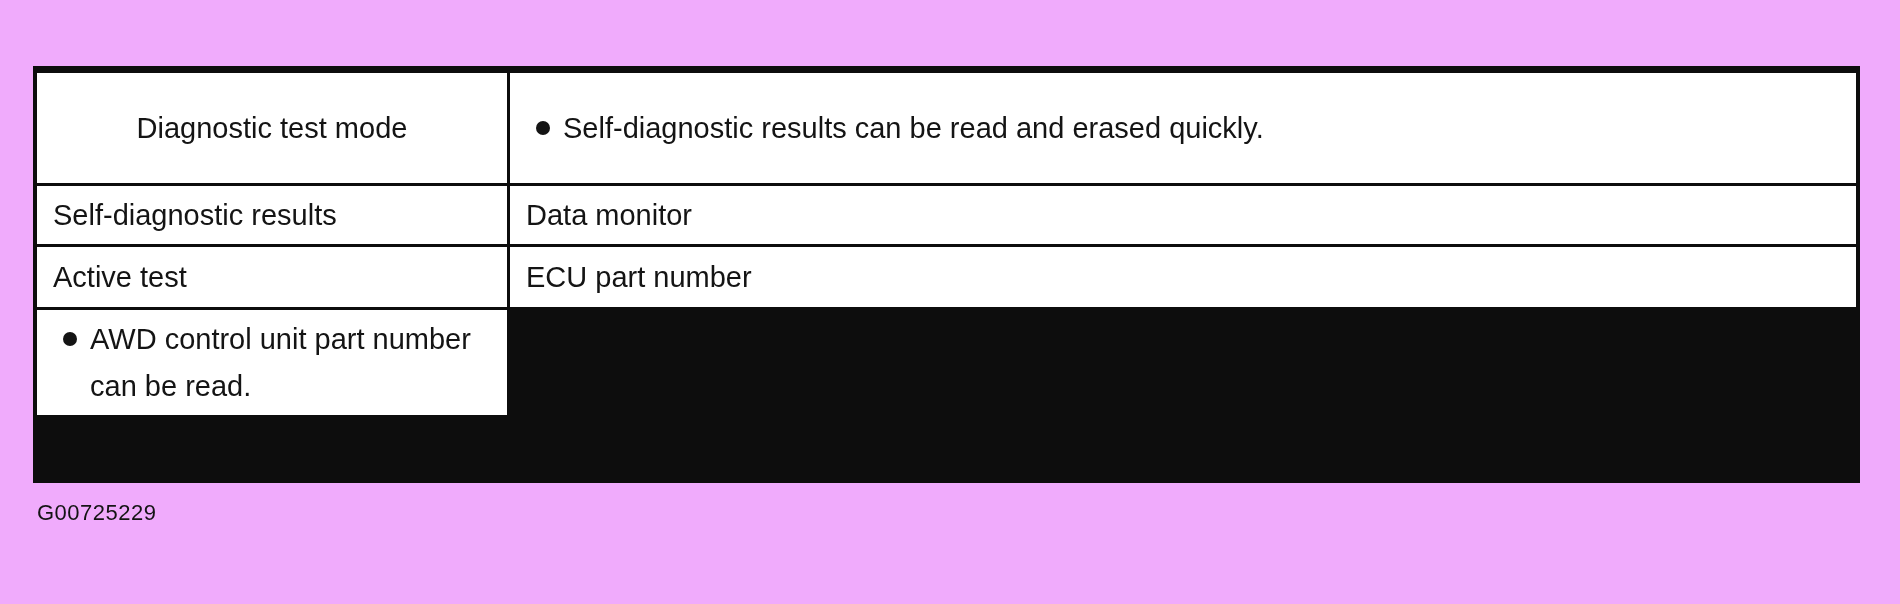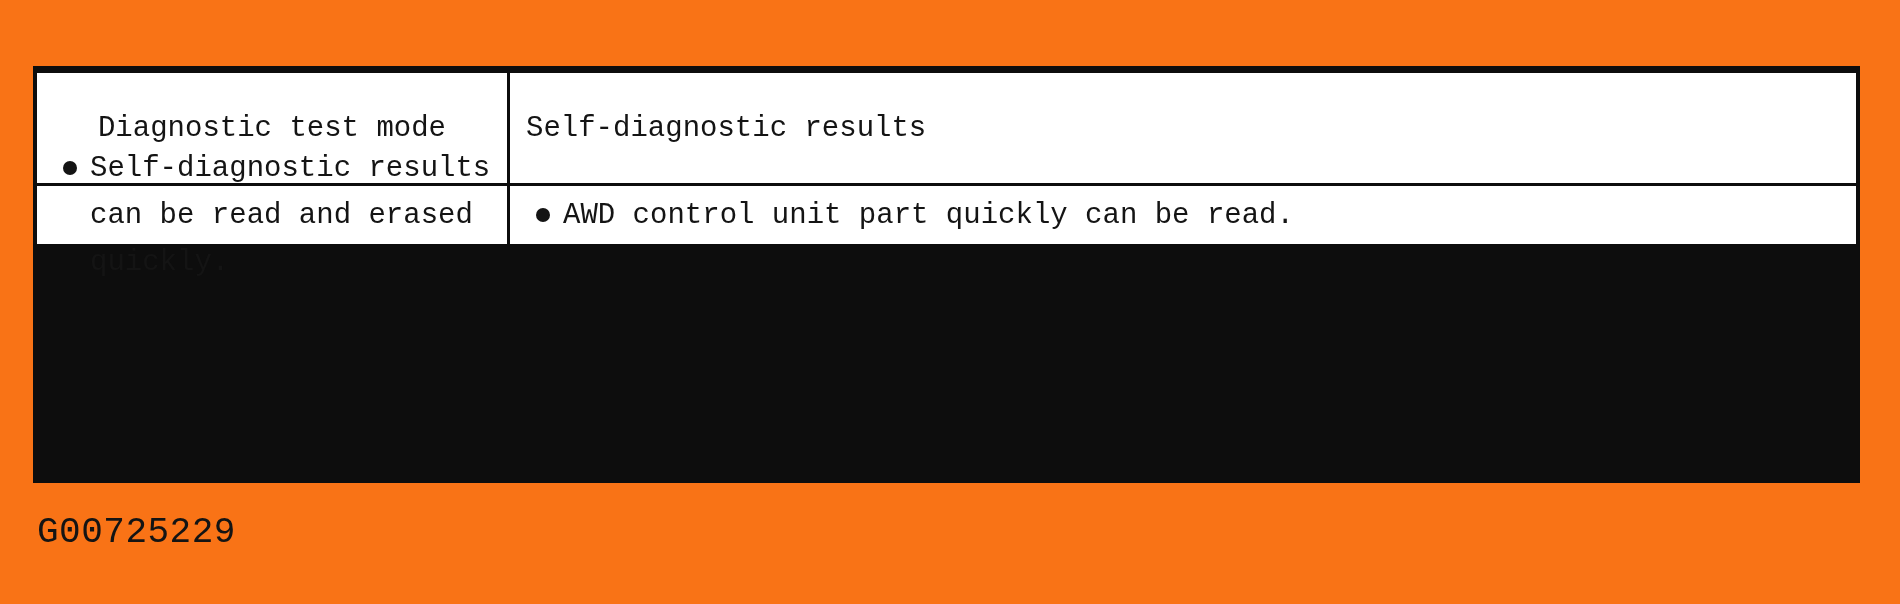--- a/index.html
+++ b/index.html
@@ -1,21 +1,21 @@
 <!DOCTYPE html>
 <html><head>
 <meta charset="utf-8">
 <style>
   html, body { margin: 0; padding: 0; }
   .page {
     position: relative;
     width: 1900px;
     height: 604px;
-    background: #f97316;
-    font-family: Liberation Mono, monospace;
+    background: #f0abfc;
+    font-family: Liberation Sans, sans-serif;
     color: #141414;
     overflow: hidden;
   }
   .diag-table {
     position: absolute;
     left: 33px;
     top: 66px;
     display: grid;
     grid-template-columns: 470px 1346px;
     grid-template-rows: 110px 58px 60px 105px 58px;
@@ -57,49 +57,52 @@
     flex: 0 0 auto;
     margin: 16px 13px 0 0;
   }
   .func-text {
     line-height: 47px;
     white-space: pre-line;   
   }
   .caption {
     position: absolute;
     left: 37px;
-    top: 512px;
-    font-size: 36px;
+    top: 500px;
+    font-size: 22px;
     letter-spacing: 0.5px;
     color: #141414;
   }
 </style>
 </head>
 <body>
 
 <div class="page">
 
   <div class="diag-table">
 
     <div class="cell header-cell">Diagnostic test mode</div>
 
-    <div class="cell mode-cell">Self-diagnostic results</div>
     <div class="cell func-cell">
       <div class="bullet-line">
         <span class="bullet"></span>
         <span class="func-text">Self-diagnostic results can be read and erased quickly.</span>
       </div>
     </div>
+    <div class="cell mode-cell">Self-diagnostic results</div>
 
+    <div class="cell mode-cell">Data monitor</div>
 
+    <div class="cell mode-cell">Active test</div>
 
+    <div class="cell mode-cell">ECU part number</div>
     <div class="cell func-cell">
       <div class="bullet-line">
         <span class="bullet"></span>
-        <span class="func-text">AWD control unit part quickly can be read.</span>
+        <span class="func-text">AWD control unit part number can be read.</span>
       </div>
     </div>
 
   </div>
 
   <div class="caption">G00725229</div>
 
 </div>
 
 </body></html>

